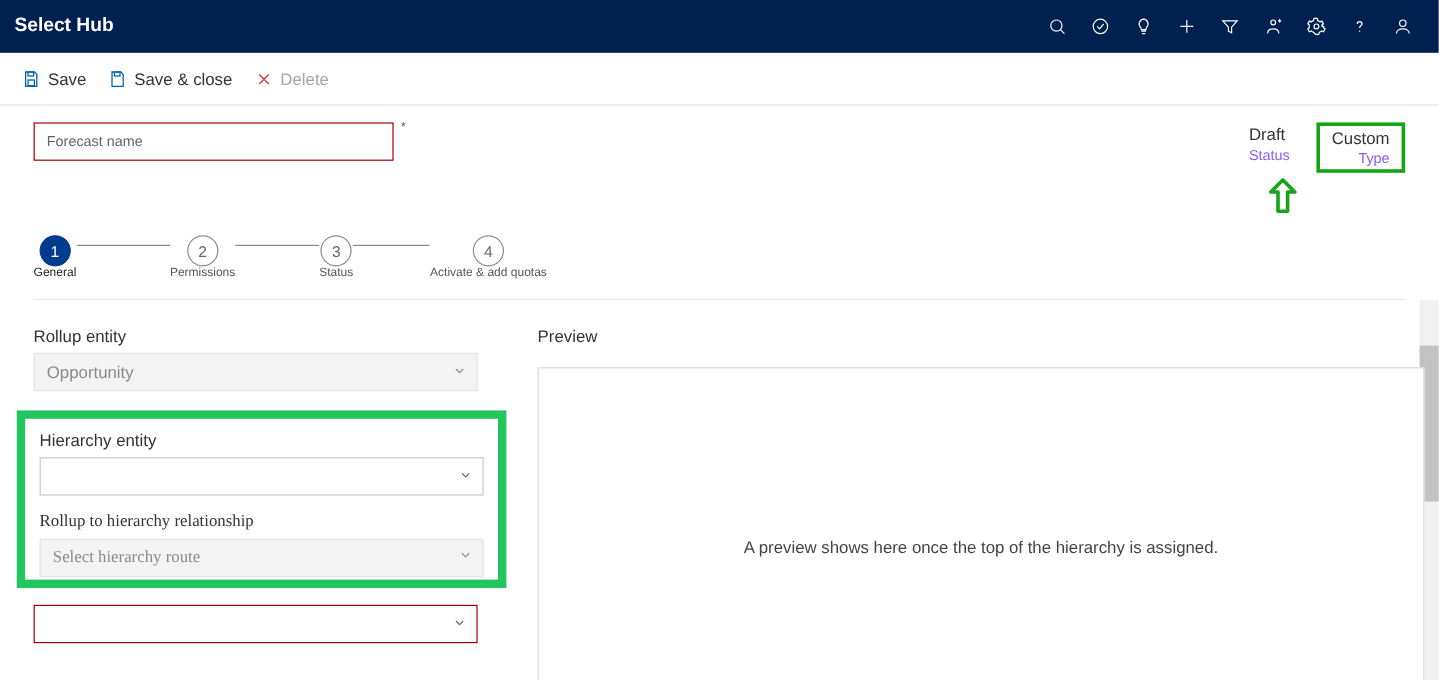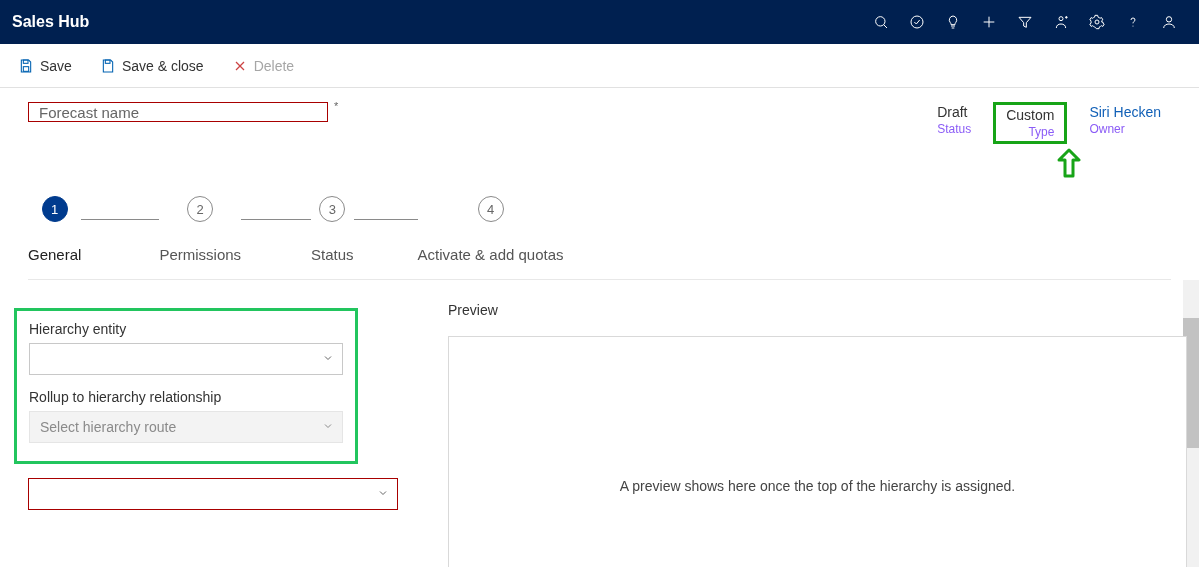--- a/index.html
+++ b/index.html
@@ -9,89 +9,89 @@
   .topbar { background: #002050; color: #fff; height: 44px; display: flex; align-items: center; padding: 0 12px; }
   .topbar .brand { font-size: 16px; font-weight: 600; margin-right: 18px; }
   .topbar .crumb { font-size: 13px; color: #e0e4ef; }
   .topbar .crumb .sep { margin: 0 6px; }
   .topbar .spacer { flex: 1; }
   .topbar .ticon { width: 36px; height: 44px; display: flex; align-items: center; justify-content: center; cursor: pointer; }
   .topbar .ticon svg { width: 16px; height: 16px; stroke: #fff; fill: none; stroke-width: 1.5; }
   .topbar .ticon .fillwhite { fill:#fff; stroke:none; }
   
   
-  .cmdbar { height: 44px; display: flex; align-items: center; padding: 0 18px; border-bottom: 1px solid #e1e1e1; gap: 28px; }
+  .cmdbar { height: 44px; display: flex; align-items: center; padding: 0 18px; border-bottom: 1px solid #e1e1e1; gap: 18px; }
   .cmd { display: flex; align-items: center; gap: 6px; cursor: pointer; font-size: 14px; color: #333; }
   .cmd svg { width: 16px; height: 16px; }
   .cmd.disabled { color: #a6a6a6; }
   
   
   .hdr { display: flex; align-items: flex-start; padding: 14px 28px 0 28px; }
   .name-wrap { display:flex; align-items:flex-start; }
-  .name-input { width: 300px; height: 20px; border: 1px solid #a80000; padding: 0 10px; font-size: 15px; color:#000000; background:#fff; }
+  .name-input { width: 300px; height: 32px; border: 1px solid #a80000; padding: 0 10px; font-size: 12px; color:#000000; background:#fff; }
   .name-input::placeholder { color:#666; }
   .req { color:#666; font-size:11px; margin-left:6px; margin-top:-2px; }
   .hdr .spacer { flex:1; }
   .meta { display:flex; gap:12px; }
   .meta-item { padding: 2px 10px; }
   .meta-item .val { font-size:14px; }
   .meta-item .lbl { font-size:12px; color:#8b5cf6; margin-top:2px; }
   .meta-item.type { border:3px solid #17a417;text-align:right; }
   .meta-item.owner .val { color:#1160b7; }
   
   
   .type-arrow-row { display:flex; }
   .type-arrow { margin-left:auto; margin-right:116px; margin-top:4px; }
   
   
   .stepper { display:flex; align-items:center; padding: 18px 28px 10px 28px; }
   .step { display:flex; flex-direction:column; align-items:center; }
   .step .circle { width:26px; height:26px; border-radius:50%; border:1px solid #8a8a8a; background:#fff; color:#666; display:flex; align-items:center; justify-content:center; font-size:13px; }
   .step.active .circle { background:#003b8e; border-color:#003b8e; color:#fff; }
-  .step .slabel { margin-top:24px; font-size:15px; color:#555; }
+  .step .slabel { margin-top:0; font-size:10px; color:#555; }
   .step.active .slabel { color:#222; }
   .connector { height:1px; background:#8a8a8a; flex:0 0 auto; margin:0 0; position:relative; top:-10px; }
   .c1 { width:78px; } .c2 { width:70px; } .c3 { width:64px; }
   
   .divider { height:1px; background:#e8e8e8; margin: 6px 28px 0 28px; }
   
   
   .body { display:flex; padding: 22px 12px 20px 28px; position:relative; }
   .left { width:400px; }
   .right { flex:1; margin-left:20px; position:relative; }
   
   .field { margin-bottom:16px; }
   .field-label { font-size:14px; color:#333; margin-bottom:6px; display:block; }
   .select { position:relative; height:32px; border:1px solid #c8c8c8; background:#fff; padding:0 28px 0 10px; display:flex; align-items:center; font-size:14px; color:#666; cursor:pointer; }
   .select .chev { position:absolute; right:8px; top:50%; transform:translateY(-50%); }
   .select.readonly { background:#f3f3f3; border-color:#e5e5e5; color:#8a8a8a; }
   .select.error { border:1px solid #a80000; }
   
-  .green-group { border:3px solid #22c55e; padding:10px 12px 18px 12px; margin: 6px 0 14px -14px; width: 344px; }
+  .green-group { border:7px solid #22c55e; padding:10px 12px 2px 12px; margin: 6px 0 14px -14px; width: 408px; }
   .green-group .field { margin-bottom:14px; }
-  .green-group .field:last-child { margin-bottom:0; }
+  .green-group .field:last-child { margin-bottom:0;font-family:Liberation Serif, serif; }
   .green-group .select { width:100%; }
   
   .rollup-select, .toh-select, .he-select { width:370px; }
   
   .preview-label { font-size:14px; margin-bottom:18px; }
   .preview-box { border:1px solid #d9d9d9; height:300px; display:flex; align-items:center; justify-content:center; color:#444; font-size:14px; background:#fff; }
   
   .vscroll { position:absolute; right:0; width:16px; background:#f1f1f1; }
   .vscroll.inner { top:207px; bottom:0; }
   .vscroll .thumb { background:#c2c2c2; width:16px; }
   
   .chev-svg { width:12px; height:12px; }
   
 </style>
 </head>
 <body>
 
 <div class="topbar">
-  <div class="brand">Sales Hub</div>
+  <div class="brand">Select Hub</div>
   <div class="spacer"></div>
   <div class="ticon">
       <svg viewBox="0 0 24 24">
         <circle cx="11" cy="11" r="7"></circle>
         <line x1="21" y1="21" x2="16" y2="16"></line>
       </svg>
     </div>
   <div class="ticon">
       <svg viewBox="0 0 24 24">
         <circle cx="12" cy="12" r="9"></circle>
@@ -175,24 +175,20 @@
   <div class="spacer"></div>
   <div class="meta">
     <div class="meta-item">
       <div class="val">Draft</div>
       <div class="lbl">Status</div>
     </div>
     <div class="meta-item type">
       <div class="val">Custom</div>
       <div class="lbl">Type</div>
     </div>
-    <div class="meta-item owner">
-      <div class="val">Siri Hecken</div>
-      <div class="lbl">Owner</div>
-    </div>
   </div>
 </div>
 <div class="type-arrow-row">
   <svg class="type-arrow" width="28" height="30" viewBox="0 0 28 30">
     <path d="M14 2 L24 12 L18 12 L18 28 L10 28 L10 12 L4 12 Z" fill="none" stroke="#17a417" stroke-width="3" stroke-linejoin="round"></path>
   </svg>
 </div>
 
 <div class="stepper">
   <div class="step active">
@@ -219,20 +215,29 @@
 <div class="divider"></div>
 
 <div style="position:relative;">
 <div class="vscroll inner" style="top:0;height:360px;">
   <div class="thumb" style="height:130px;margin-top:38px;"></div>
 </div>
 
 <div class="body">
   <div class="left">
 
+    <div class="field">
+      <label class="field-label">Rollup entity</label>
+      <div class="select readonly rollup-select">
+        <span>Opportunity</span>
+        <span class="chev"><svg class="chev-svg" viewBox="0 0 24 24">
+                <polyline points="6,9 12,15 18,9" fill="none" stroke="#8a8a8a" stroke-width="2"></polyline>
+              </svg></span>
+      </div>
+    </div>
 
     <div class="green-group">
       <div class="field">
         <label class="field-label">Hierarchy entity</label>
         <div class="select he-select" style="width:100%;">
           <span></span>
           <span class="chev"><svg class="chev-svg" viewBox="0 0 24 24">
                   <polyline points="6,9 12,15 18,9" fill="none" stroke="#666" stroke-width="2"></polyline>
                 </svg></span>
         </div>

